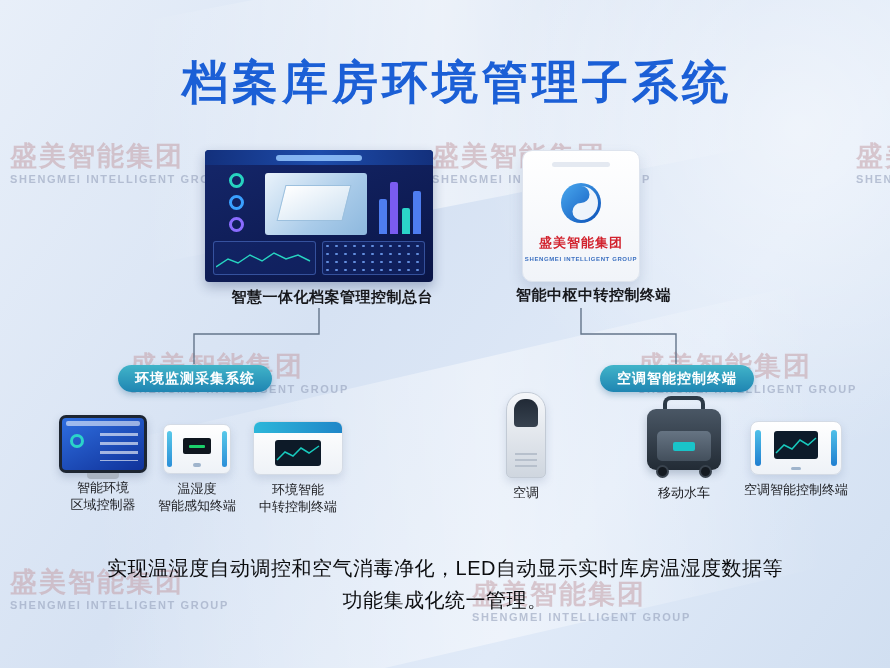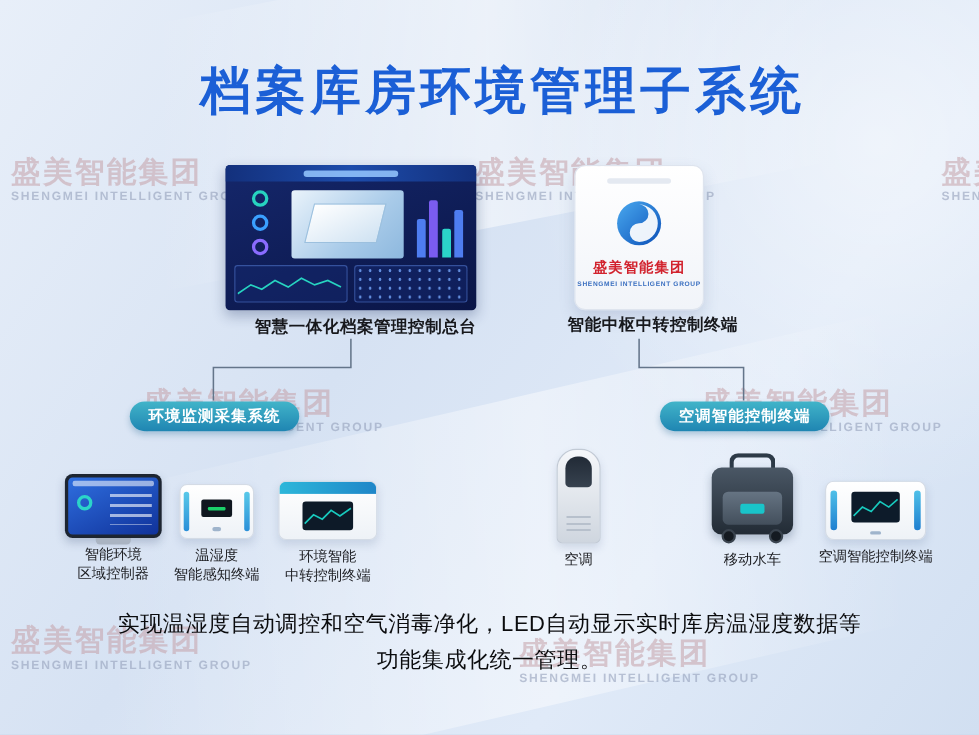--- a/index.html
+++ b/index.html
@@ -63,21 +63,21 @@
   .hub-logo { width:44px; height:44px; margin-top:14px; }
   .hub-brand { margin-top:9px; font-size:13px; font-weight:800; color:#d2232e; letter-spacing:1px; }
   .hub-brand-sub { margin-top:4px; font-size:6px; font-weight:600; color:#3a6fc0; letter-spacing:.6px; }
 
   
   .pill { position:absolute; z-index:3; height:27px; line-height:27px; padding:0 17px; border-radius:14px;
     background:linear-gradient(180deg,#41b4c9,#1f85b2); color:#fff; font-size:14px; font-weight:700; letter-spacing:1px;
     box-shadow:0 3px 6px rgba(25,95,140,.3); }
 
   
-  .dev { position:absolute; z-index:3; display:flex; flex-direction:column; align-items:center;margin-top:16px; }
+  .dev { position:absolute; z-index:3; display:flex; flex-direction:column; align-items:center; }
   .dev-label { margin-top:7px; font-size:13px; font-weight:500; line-height:1.3; color:#1b1c20; text-align:center; white-space:pre-line; }
 
   .art { position:relative; }
 
   
   .tablet { width:88px; height:58px; background:#1d2531; border-radius:7px; padding:3px;
     box-shadow:0 4px 8px rgba(60,80,120,.25); }
   .tab-screen { width:100%; height:100%; border-radius:4px; background:linear-gradient(155deg,#2f6fe0,#10329a); position:relative; overflow:hidden; }
   .ts-bar { position:absolute; left:4px; top:3px; right:4px; height:5px; border-radius:2px; background:rgba(255,255,255,.55); display:block; }
   .ts-ring { position:absolute; left:8px; top:16px; width:14px; height:14px; border-radius:50%; border:3px solid #2bd4c9; display:block; }

